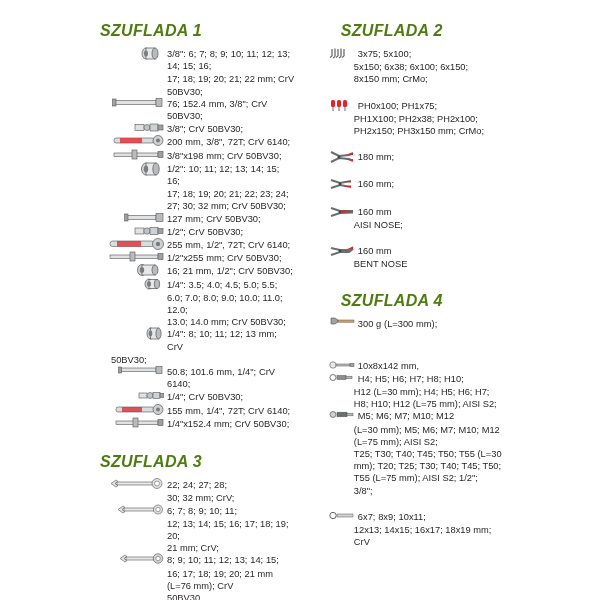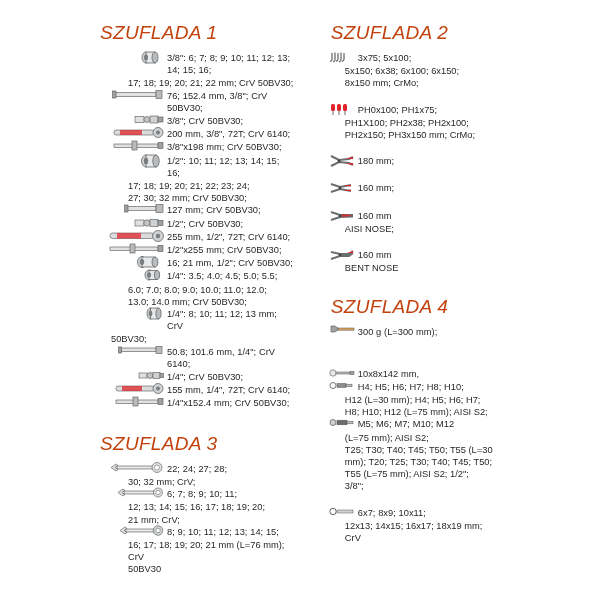--- a/index.html
+++ b/index.html
@@ -24,29 +24,29 @@
     gap: 12px;
   }
   .col {
     width: 50%;
     box-sizing: border-box;
   }
   .col-left { padding-left: 82px; }
   .col-right { padding-left: 18px; }
 
   .section-title {
-    color: #c2410c;
+    color: #4d7c0f;
     font-style: italic;
-    font-weight: normal;
-    font-size: 19px;
+    font-weight: bold;
+    font-size: 16px;
     letter-spacing: 0.3px;
     margin: 0 0 8px 0;
     font-family: "Liberation Sans", sans-serif;
   }
-  .section-title.sec2, .section-title.sec4 { margin-left: 6px; }
+  .section-title.sec2, .section-title.sec4 { margin-left: 16px; }
   .spacer-lg { height: 22px; }
   .spacer-md { height: 14px; }
 
   .row {
     display: flex;
     align-items: flex-start;
     margin-bottom: 1px;
     min-height: 12px;
   }
   .icon-cell {
@@ -66,23 +66,23 @@
   .txt {
     font-size: 9.3px;
     line-height: 12.2px;
     color: #231f20;
     flex: 1;
     word-spacing: 0.2px;
   }
   .contline {
     font-size: 9.3px;
     line-height: 12.2px;
-    margin-left: 28px;
-  }
-  .contline.narrow { margin-left: 20px; }
+    margin-left: 67px;
+  }
+  .contline.narrow { margin-left: 29px; }
   .contline.zero { margin-left: 11px; }
 </style>
 </head>
 <body>
 
 <div class="page">
 
   <div class="col col-left">
 
     <div class="section-title">SZUFLADA 1</div>
@@ -478,20 +478,21 @@
     <div class="row">
       <span class="icon-cell narrow">
         <svg width="26" height="11" viewBox="0 0 26 11">
             <circle cx="4" cy="5.5" r="3" fill="#cfd2d4" stroke="#555" stroke-width="0.7"></circle>
             <rect x="8" y="3.2" width="10" height="4.6" fill="#6b6e70" stroke="#555" stroke-width="0.5"></rect>
             <rect x="18" y="4.2" width="6" height="2.6" fill="#b9bcbe" stroke="#555" stroke-width="0.5"></rect>
           </svg>
       </span>
       <span class="txt">M5;  M6;  M7;  M10;  M12</span>
     </div>
+    <div class="contline narrow">(L=30 mm); M5; M6; M7; M10; M12</div>
     <div class="contline narrow">(L=75 mm);  AISI S2;</div>
     <div class="contline narrow">T25; T30; T40; T45; T50; T55 (L=30</div>
     <div class="contline narrow">mm); T20; T25; T30; T40; T45; T50;</div>
     <div class="contline narrow">T55 (L=75 mm);  AISI S2;    1/2";</div>
     <div class="contline narrow">3/8";</div>
 
     <div class="spacer-md"></div>
 
     <div class="row">
       <span class="icon-cell narrow">

